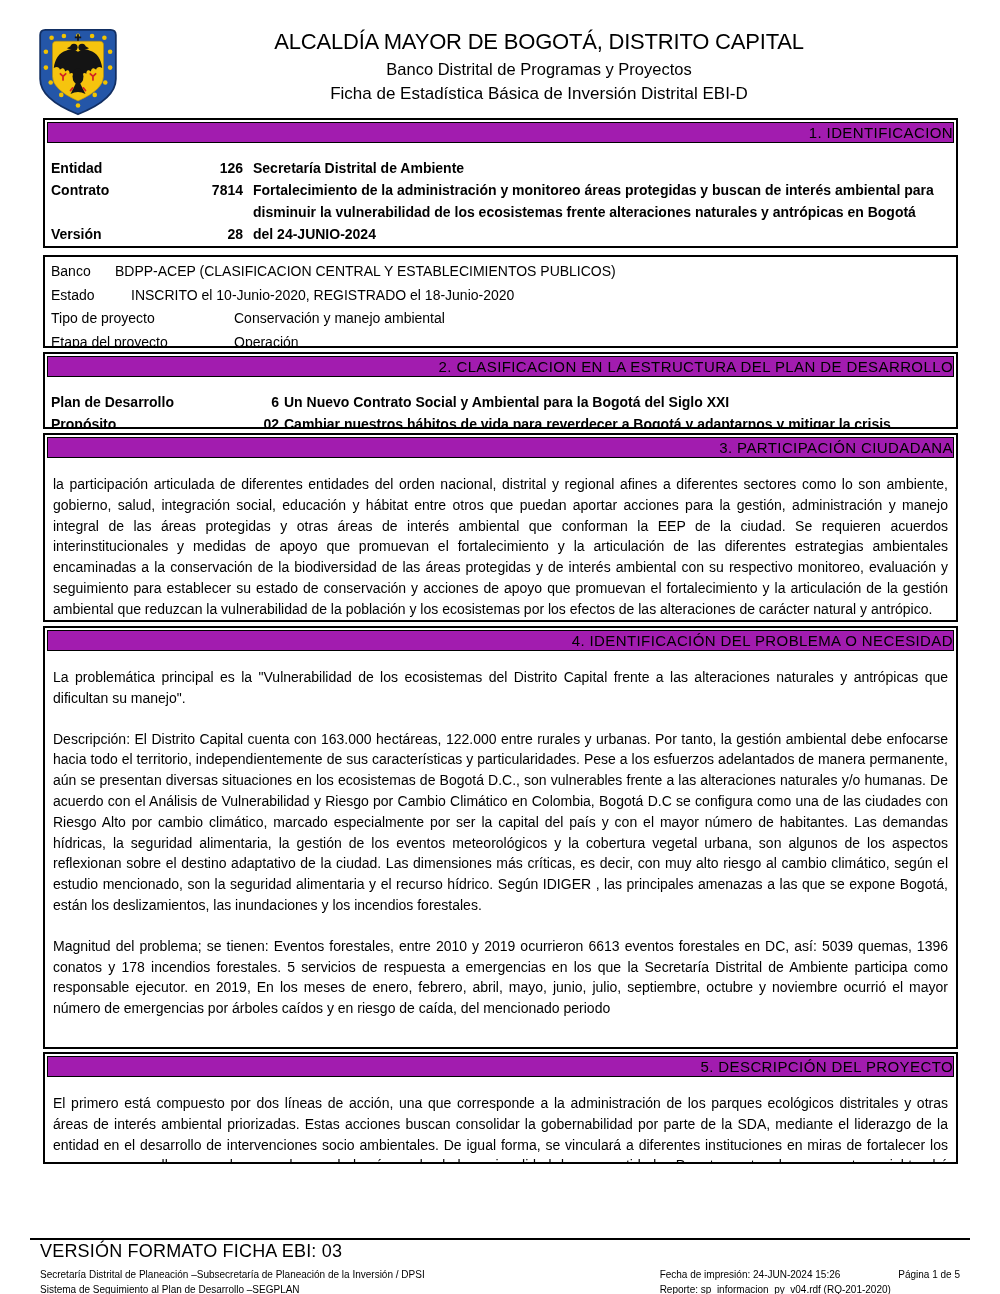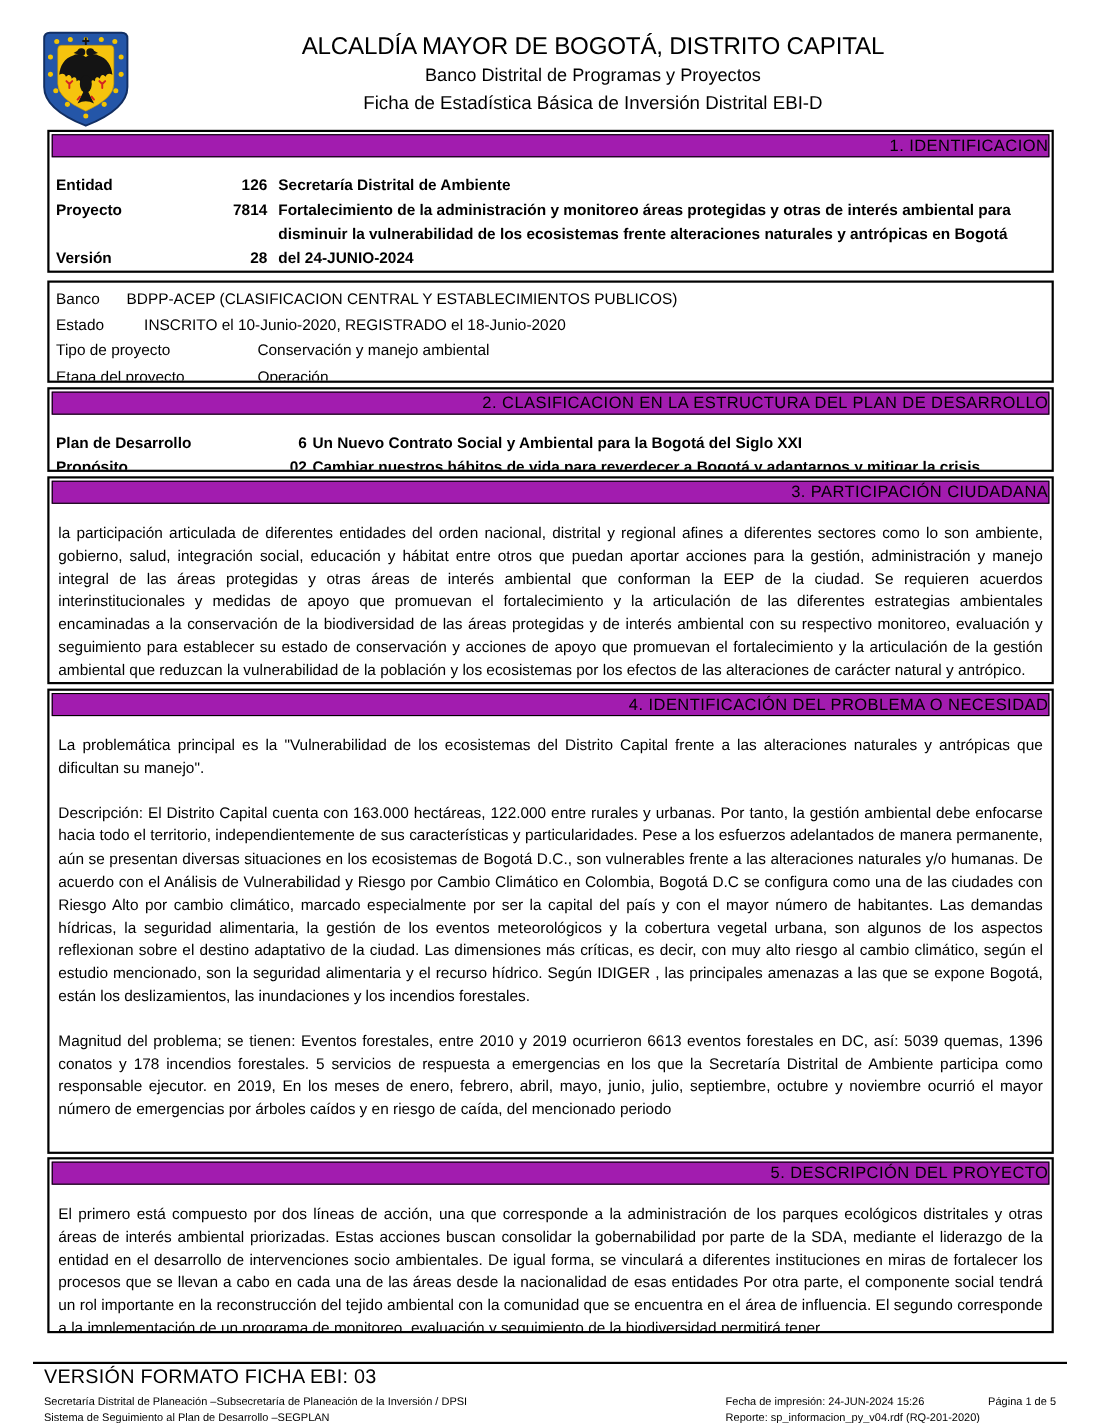--- a/index.html
+++ b/index.html
@@ -22,21 +22,21 @@
   
   .content { padding:0 42px 0 43px; }
   .box { border:2px solid #000; background:#fff; overflow:hidden; }
   .sec-header {
     background:#a21caf; border:1px solid #000; margin:2px 2px 14px 2px;
     text-align:right; font-size:15px; line-height:19px; letter-spacing:0.4px;
   }
   .mb7{margin-bottom:7px} .mb4{margin-bottom:4px} .mb3{margin-bottom:3px}
 
   .h130{height:130px} .h93{height:93px} .h104{height:77px}
-  .h189{height:189px} .h423{height:423px} .h156{height:160px}
+  .h189{height:189px} .h423{height:423px} .h156{height:112px}
 
   
   .kv { display:grid; padding:0 6px; font-size:14px; line-height:22px;font-weight:bold; }
   .kv .code { text-align:right; white-space:nowrap; }
   .g1 { grid-template-columns:112px 80px 1fr; }
   .g1 .val { padding-left:10px; }
   .g2 { grid-template-columns:158px 70px 1fr; }
   .g2 .val { padding-left:5px; }
   .plain-row { padding:0 6px; font-size:14px; line-height:22px; }
 
@@ -124,23 +124,23 @@
   <div class="content">
 
     <div class="box h130 mb7">
       <div class="sec-header">1. IDENTIFICACION</div>
       <div class="kv g1">
         <span class="lbl">Entidad</span>
         <span class="code">126</span>
         <span class="val">Secretaría Distrital de Ambiente</span>
       </div>
       <div class="kv g1">
-        <span class="lbl">Proyecto</span>
+        <span class="lbl">Contrato</span>
         <span class="code">7814</span>
-        <span class="val">Fortalecimiento de la administración y monitoreo áreas protegidas y otras de interés ambiental para disminuir la vulnerabilidad de los ecosistemas frente alteraciones naturales y antrópicas en Bogotá</span>
+        <span class="val">Fortalecimiento de la administración y monitoreo áreas protegidas y buscan de interés ambiental para disminuir la vulnerabilidad de los ecosistemas frente alteraciones naturales y antrópicas en Bogotá</span>
       </div>
       <div class="kv g1">
         <span class="lbl">Versión</span>
         <span class="code">28</span>
         <span class="val">del  24-JUNIO-2024</span>
       </div>
       <div class="plain-row">Código BPIN 2020110010293</div>
     </div>
 
     <div class="box h93 mb4 banco-box">

